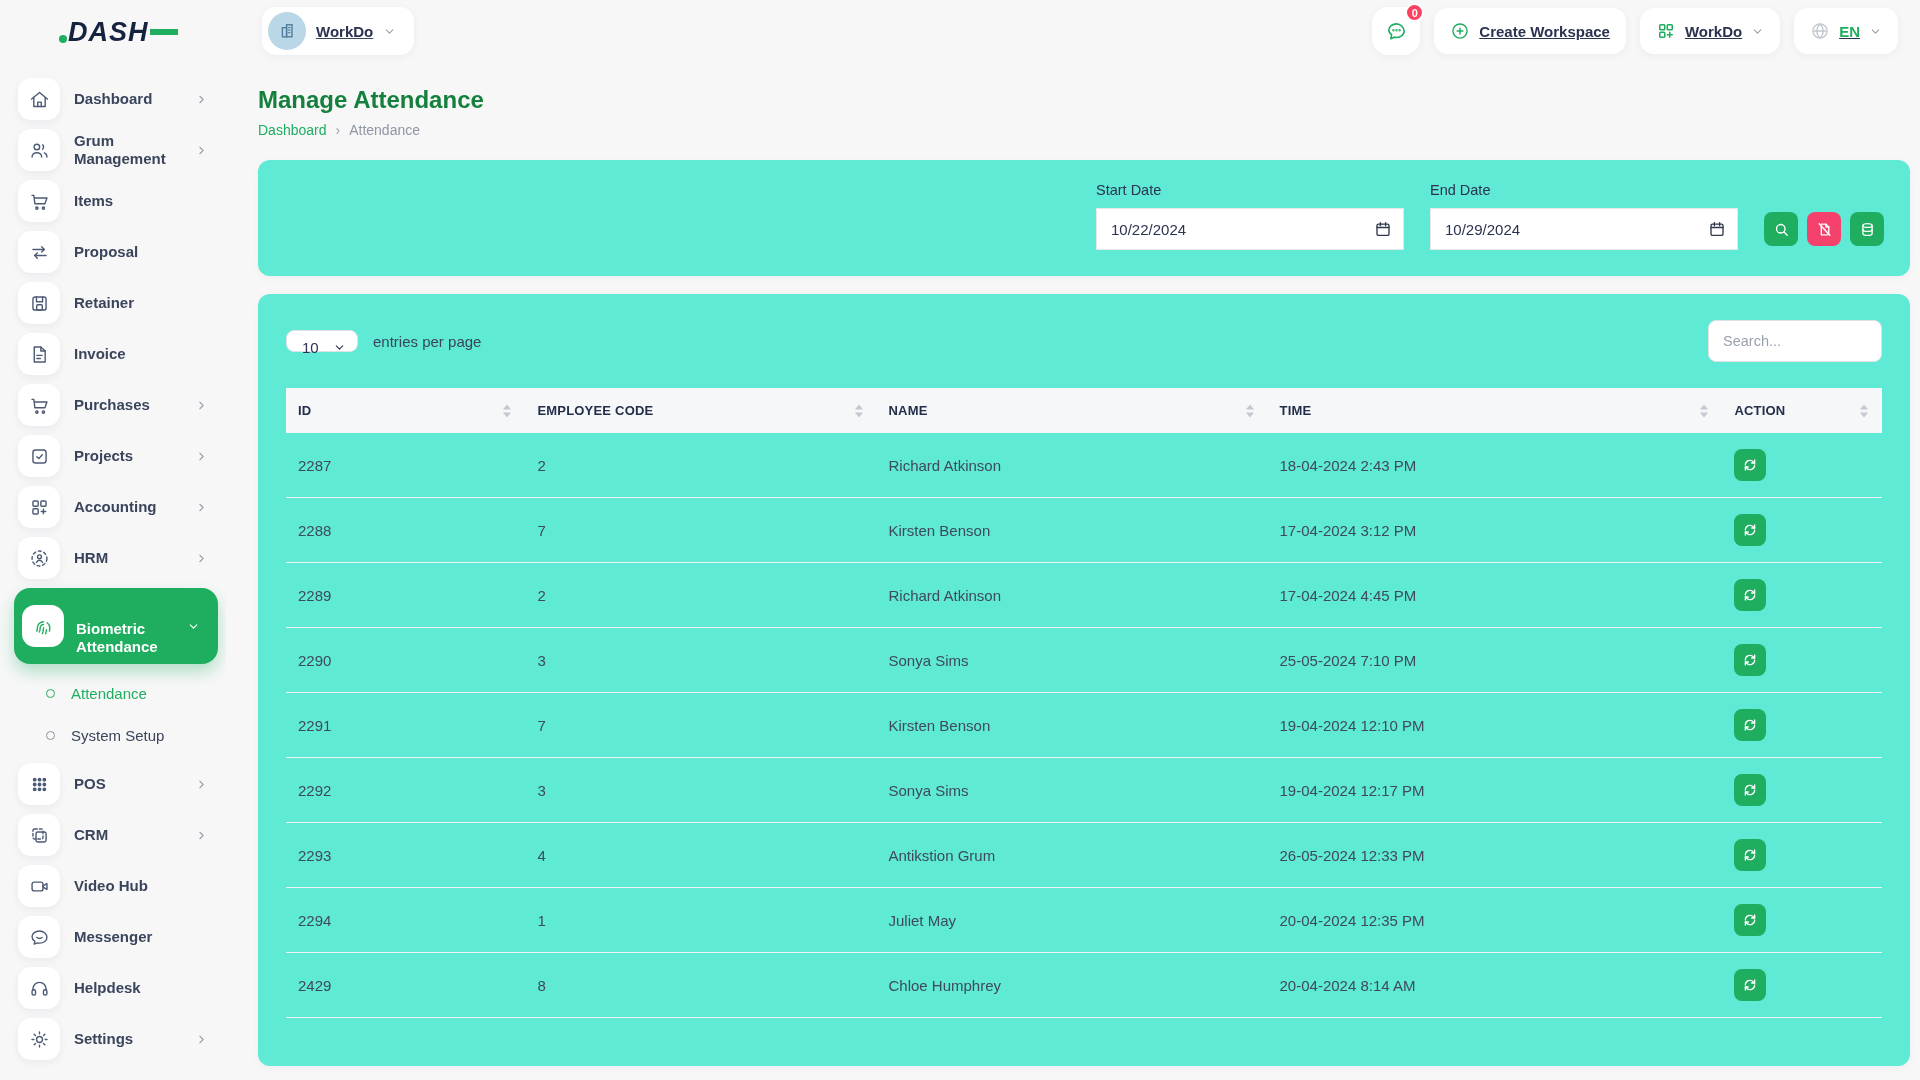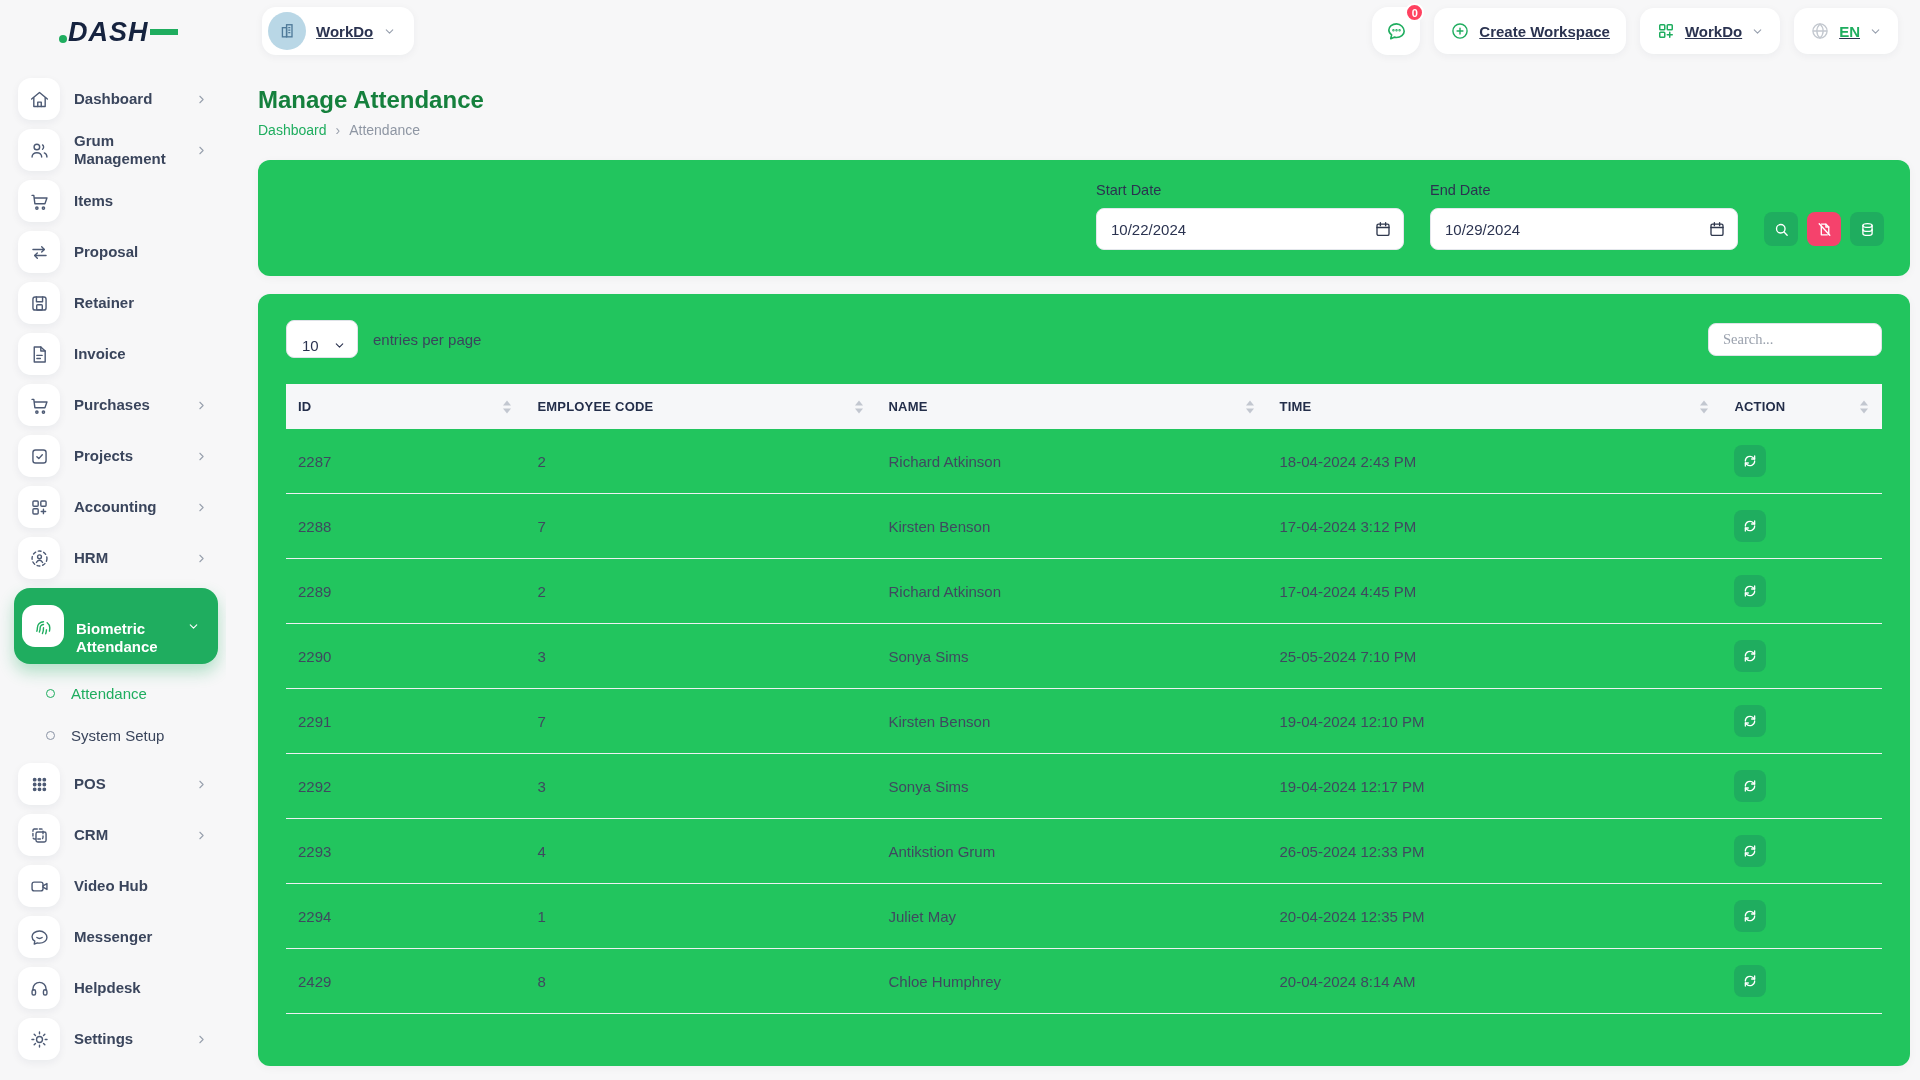--- a/index.html
+++ b/index.html
@@ -55,46 +55,46 @@
 
   
   .page-head { margin-top:24px; }
   .page-title { font-size:24px; font-weight:bold; color:#15803d; }
   .crumbs { margin-top:8px; font-size:14px; display:flex; align-items:center; gap:9px; }
   .crumb-link { color:#1fad5f; cursor:pointer; text-decoration:none; }
   .crumb-sep { color:#9aa1ad; }
   .crumb-cur { color:#8e96a3; }
 
   
-  .card { background:#22c55e; border-radius:12px; box-shadow:0 2px 10px rgba(20,30,60,.04); }
+  .card { background:#5eead4; border-radius:12px; box-shadow:0 2px 10px rgba(20,30,60,.04); }
   .filter-card { margin-top:22px; padding:22px 26px 26px; display:flex; justify-content:flex-end; gap:26px; }
   .f-field { width:308px; }
   .f-label { display:block; font-size:14.5px; color:#2b3350; margin-bottom:10px; }
   .input-wrap { position:relative; }
-  .date-input { width:100%; height:42px; border:1px solid #e4e7ec; border-radius:8px;
+  .date-input { width:100%; height:42px; border:1px solid #e4e7ec; border-radius:0;
     padding:0 40px 0 14px; font-size:15px; color:#2b3350; font-family:"Liberation Sans",sans-serif; outline:none; }
   .cal-ico { position:absolute; right:12px; top:12px; width:18px; height:18px; stroke:#30394e;
     stroke-width:1.8; fill:none; stroke-linecap:round; }
   .filter-actions { display:flex; gap:9px; margin-top:30px; }
   .sq-btn { width:34px; height:34px; border:none; border-radius:8px; display:grid; place-items:center; cursor:pointer; }
   .sq-btn svg { width:17px; height:17px; fill:none; stroke:#fff; stroke-width:1.9;
     stroke-linecap:round; stroke-linejoin:round; }
   .btn-green { background:#1fad5f; }
   .btn-pink { background:#f5426c; }
 
   
   .table-card { margin-top:18px; padding:26px 28px 22px; min-height:772px; display:flex; flex-direction:column; }
   .tc-controls { display:flex; align-items:center; }
-  .page-size { width:72px; height:38px; border:1px solid #dfe3e8; border-radius:8px; background:#fff;
+  .page-size { width:72px; height:22px; border:1px solid #dfe3e8; border-radius:8px; background:#fff;
     display:flex; align-items:center; justify-content:space-between; padding:12px 11px 0 15px;
     font-size:15px; color:#2b3350; cursor:pointer; }
   .page-size .chev-sm { stroke:#2b3350; }
   .entries-label { margin-left:15px; font-size:15px; color:#3a455c; }
-  .tbl-search { width:174px; height:33px; border:1px solid #dfe3e8; border-radius:8px; padding:0 14px;
-    font-size:14.5px; color:#2b3350; font-family:Liberation Serif, serif; outline:none; }
+  .tbl-search { width:174px; height:42px; border:1px solid #dfe3e8; border-radius:8px; padding:0 14px;
+    font-size:14.5px; color:#2b3350; font-family:Liberation Sans, sans-serif; outline:none; }
   .tbl-search::placeholder { color:#9aa1ad; }
 
   table { margin-top:26px; width:100%; border-collapse:collapse; table-layout:fixed; }
   thead th { background:#f6f7f9; text-align:left; font-size:13px; font-weight:bold; color:#232e4a;
     text-transform:uppercase; letter-spacing:.2px; padding:15px 12px; position:relative; cursor:pointer; }
   th.c-id { width:15%; } th.c-code { width:22%; } th.c-name { width:24.5%; }
   th.c-time { width:28.5%; } th.c-action { width:10%; }
   .sort { position:absolute; right:14px; top:50%; transform:translateY(-50%);
     display:flex; flex-direction:column; gap:3px; }
   .sort i { display:block; width:0; height:0; border-left:4px solid transparent; border-right:4px solid transparent; }

